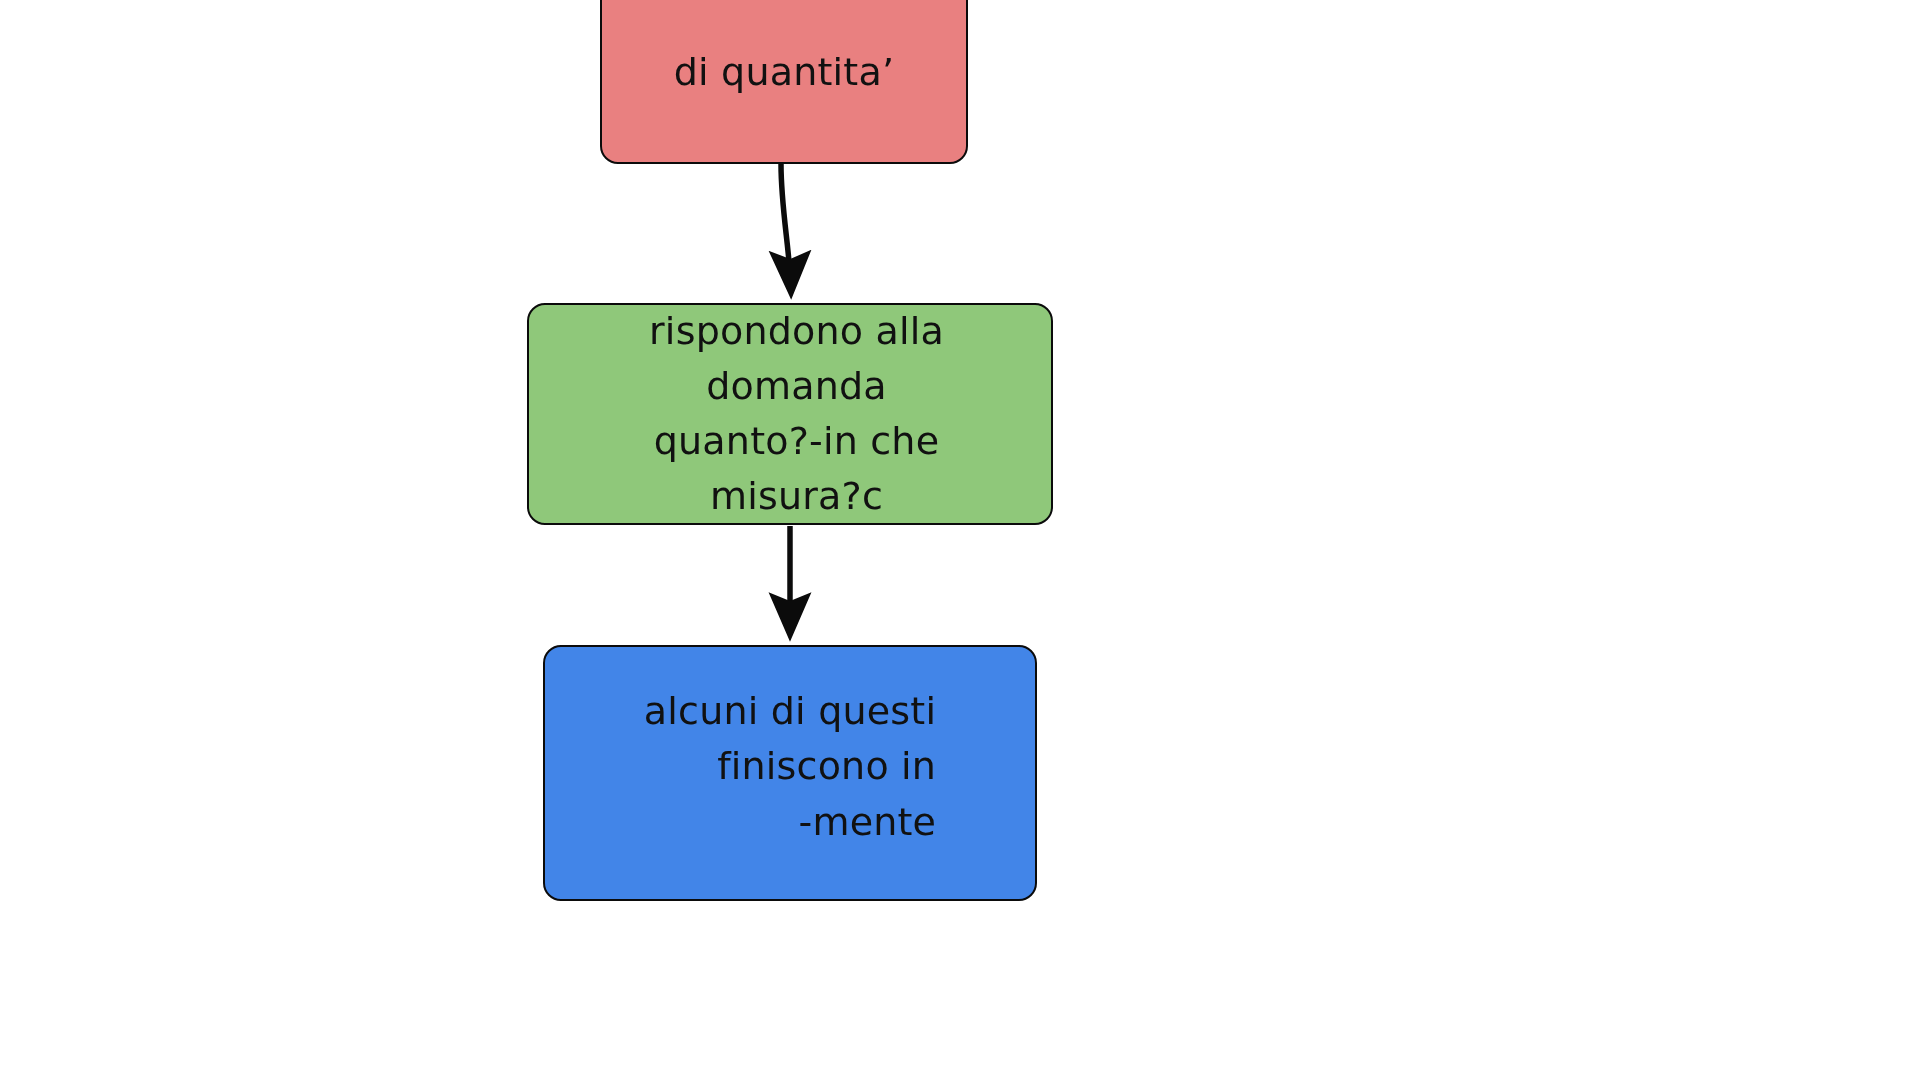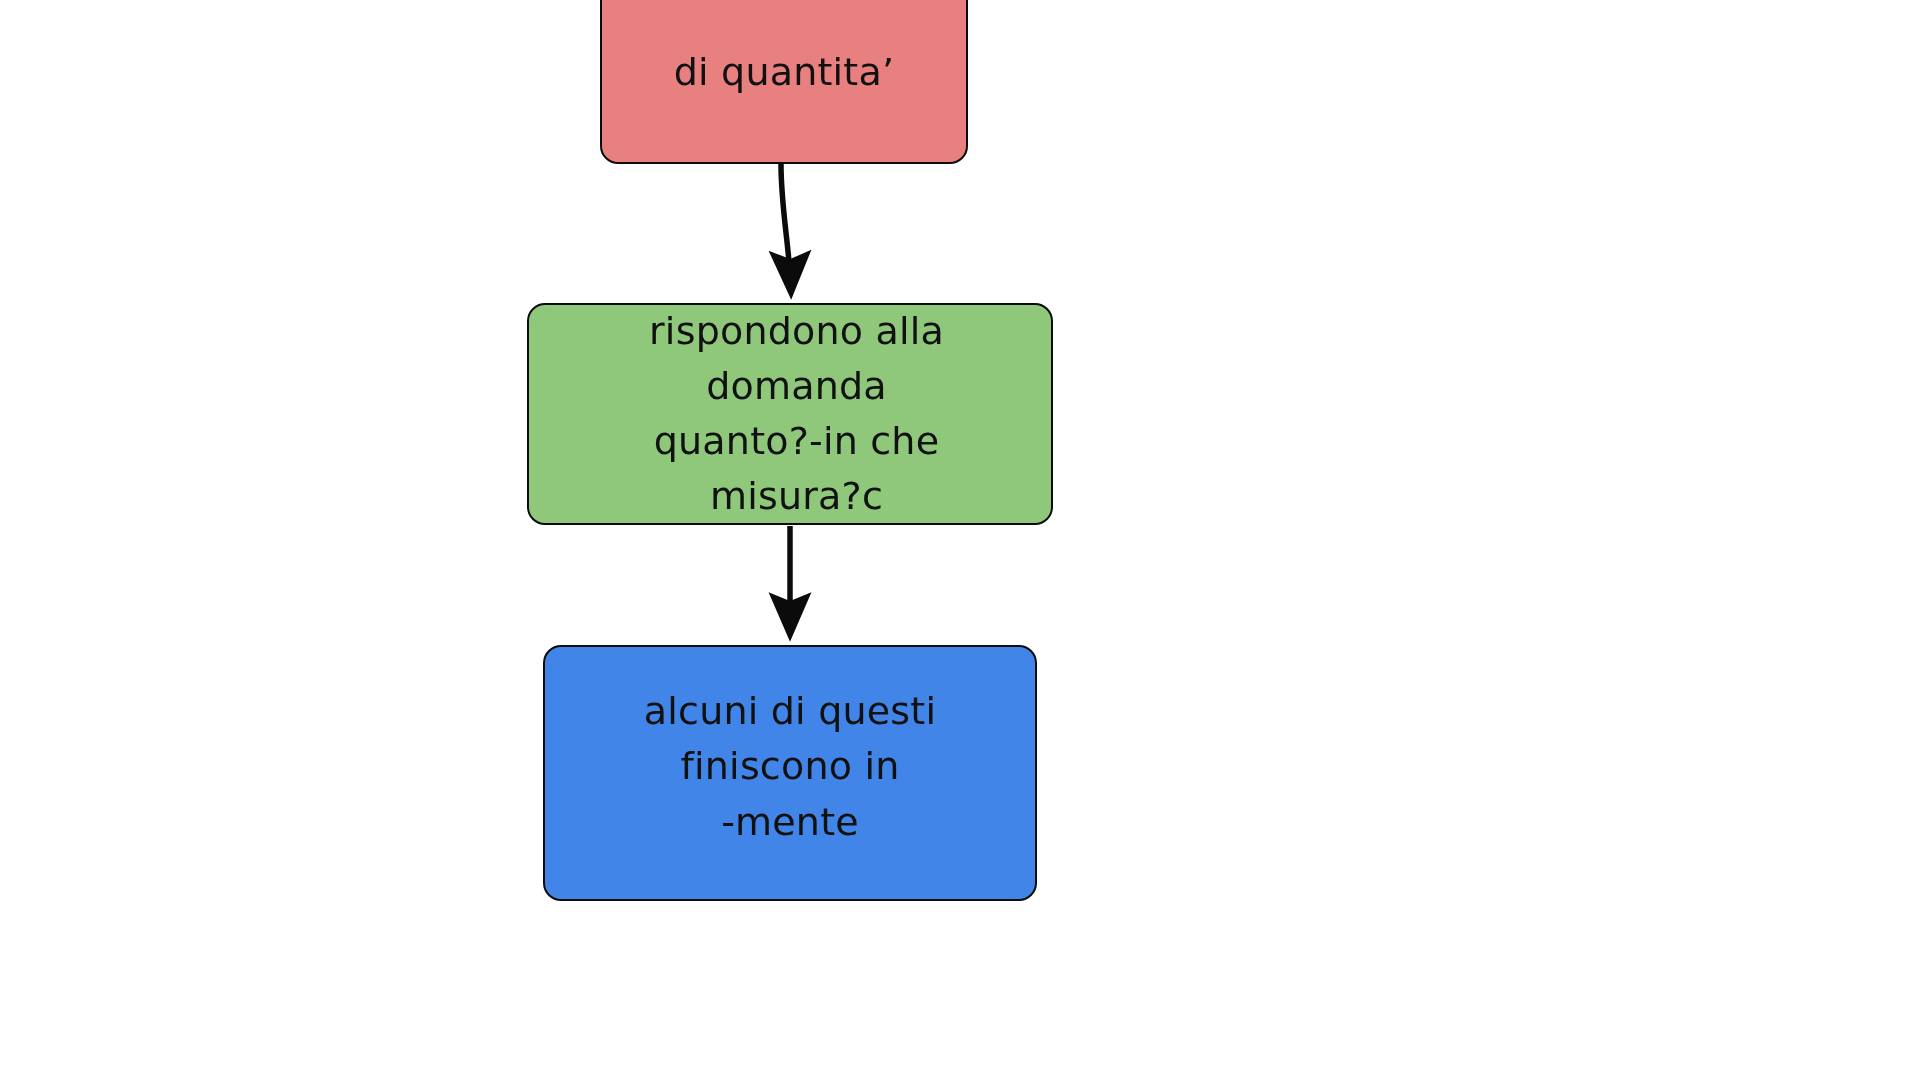--- a/index.html
+++ b/index.html
@@ -66,20 +66,21 @@
     height: 222px;
     background: #8FC87A;
   }
   
   #node-c {
     left: 543px;
     top: 645px;
     width: 494px;
     height: 256px;
     background: #4285E8;
+    text-align: right;
   }
   #node-c .node-label { transform: translateY(-6px); }
 </style>
 </head>
 <body style="background: rgb(255, 255, 255);">
 
 <div id="canvas" style="background: rgb(255, 255, 255);">
 
   <svg id="edge-layer" viewBox="0 0 1920 1080" width="1920" height="1080" xmlns="http://www.w3.org/2000/svg">
     <defs>

